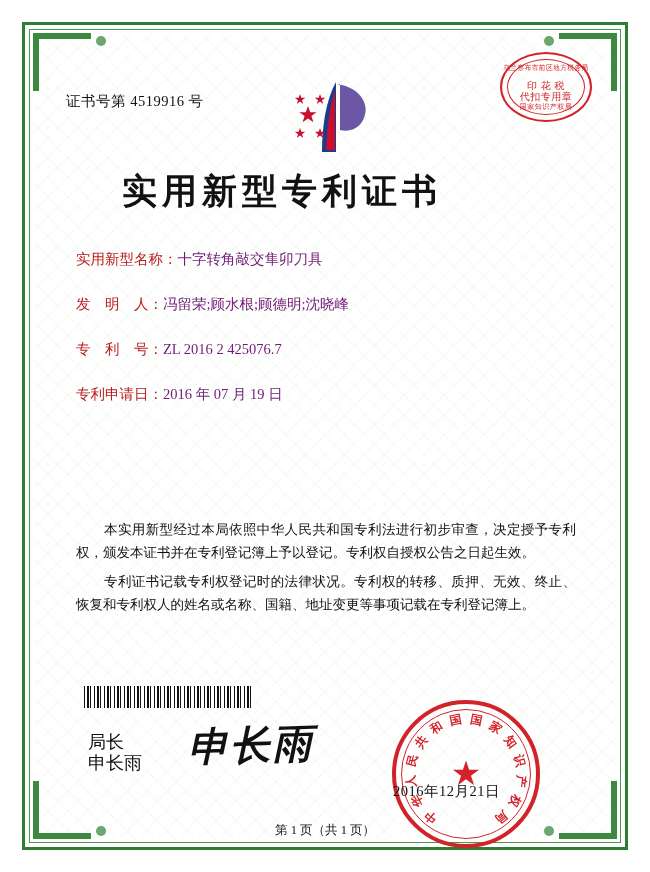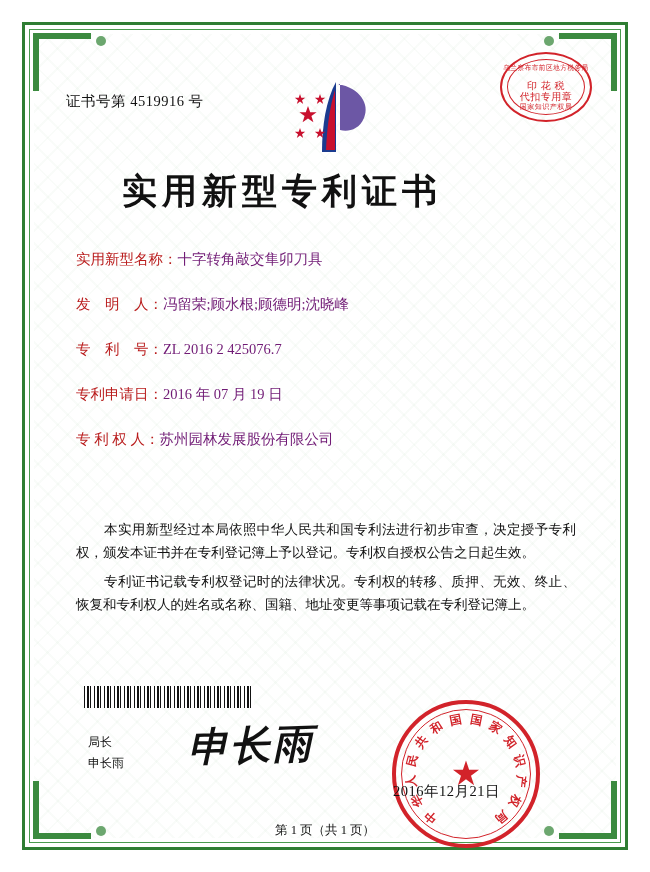--- a/index.html
+++ b/index.html
@@ -202,21 +202,21 @@
       #111 6px, #111 7px,
       #fff 7px, #fff 10px
     );
   }
 
   
   .sig-block {
     position: absolute;
     left: 88px;
     top: 732px;
-    font-size: 12px;
+    font-size: 18px;
     line-height: 21px;
     color: #111;
   }
   .sig-script {
     position: absolute;
     left: 188px;
     top: 718px;
     font-size: 40px;
     font-family: "Liberation Serif", serif;
     font-style: italic;
@@ -337,23 +337,20 @@
       <span class="field-label">实用新型名称：</span><span class="field-value">十字转角敲交隼卯刀具</span>
     </div>
     <div class="field-row">
       <span class="field-label">发　明　人：</span><span class="field-value">冯留荣;顾水根;顾德明;沈晓峰</span>
     </div>
     <div class="field-row">
       <span class="field-label">专　利　号：</span><span class="field-value">ZL 2016 2 425076.7</span>
     </div>
     <div class="field-row">
       <span class="field-label">专利申请日：</span><span class="field-value">2016 年 07 月 19 日</span>
-    </div>
-    <div class="field-row">
-      <span class="field-label">专 利 权 人：</span><span class="field-value">苏州园林发展股份有限公司</span>
     </div>
   </div>
 
   <div class="body-text">
     <p>本实用新型经过本局依照中华人民共和国专利法进行初步审查，决定授予专利权，颁发本证书并在专利登记簿上予以登记。专利权自授权公告之日起生效。</p>
     <p>专利证书记载专利权登记时的法律状况。专利权的转移、质押、无效、终止、恢复和专利权人的姓名或名称、国籍、地址变更等事项记载在专利登记簿上。</p>
   </div>
 
   <div class="barcode"></div>
 

